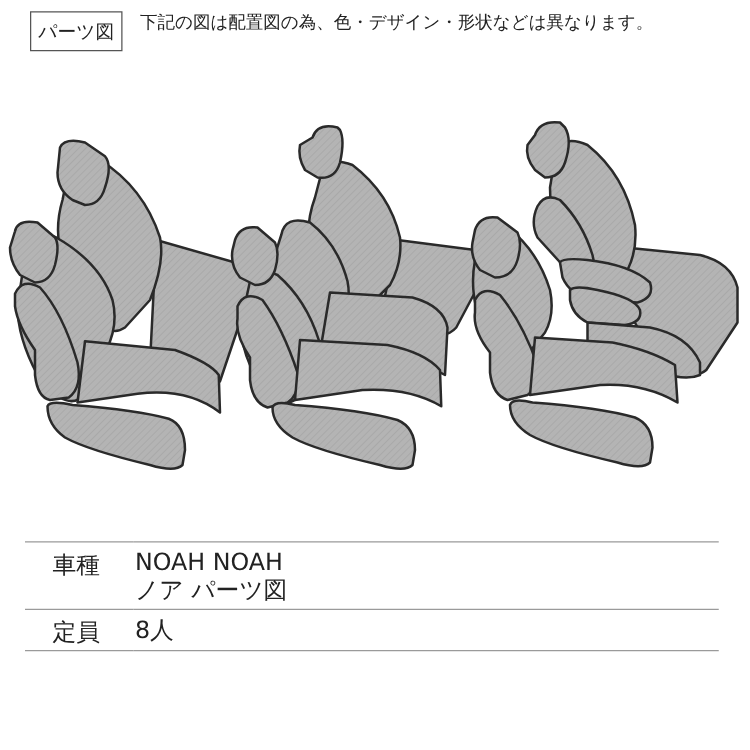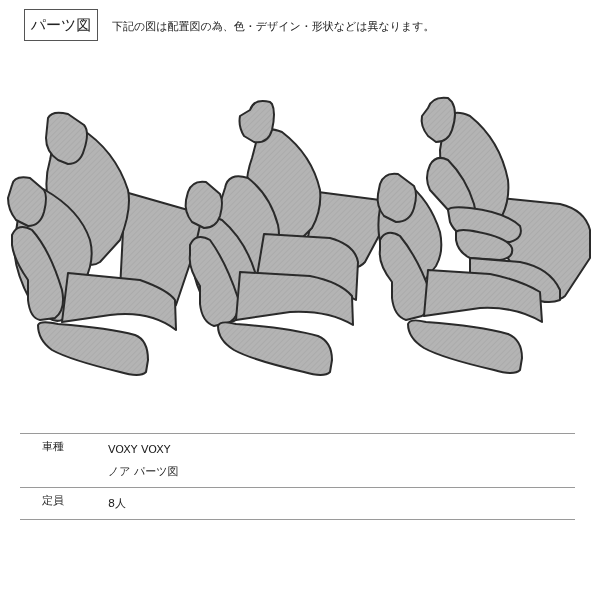--- a/index.html
+++ b/index.html
@@ -2,27 +2,27 @@
 <html><head>
   <meta charset="utf-8">
   <style>
     html, body { margin: 0; padding: 0; background: #ffffff; }
     body { width: 600px; height: 600px; position: relative; overflow: hidden;
            font-family: "DejaVu Sans", "Liberation Sans", sans-serif; color: #222; }
     .title-box { position: absolute; left: 24px; top: 9px; width: 74px; height: 32px;
                  border: 1px solid #555; box-sizing: border-box;
                  display: flex; align-items: center; justify-content: center;
                  font-size: 15px; color: #222; text-align: right; }
-    .notice { position: absolute; left: 112px; top: 19px; font-size: 11px; color: #222;
+    .notice { position: absolute; left: 112px; top: 9px; font-size: 14px; color: #222;
               white-space: nowrap; }
     .illustration { position: absolute; left: 0; top: 80px; width: 600px; height: 300px; }
     .spec-table { position: absolute; left: 20px; top: 433px; width: 555px;
                   border-collapse: collapse; }
     .spec-table td { border-bottom: 1px solid #9a9a9a; vertical-align: top;
-                     font-size: 11px; color: #222; }
+                     font-size: 19px; color: #222; }
     .spec-table tr:first-child td { border-top: 1px solid #9a9a9a; }
     .spec-label { width: 64px; padding-left: 22px; padding-top: 5px; }
     .spec-value { padding-top: 5px; padding-bottom: 4px; line-height: 22px; }
     .spec-value div { white-space: nowrap; }
   </style>
 </head>
 <body>
 
 <div class="title-box">
   <span>パーツ図</span>
@@ -107,21 +107,21 @@
       <path d="M408 324 Q410 318 426 322 Q480 326 508 334 Q522 340 522 358 L520 370 Q514 376 494 370 Q442 358 424 348 Q408 338 408 324 Z"></path>
     </g>
   </g>
 </svg>
 
 <table class="spec-table">
   <tbody>
       <tr>
     <td class="spec-label">車種</td>
     <td class="spec-value">
-      <div>VOXY VOXY</div>
+      <div>NOAH NOAH</div>
       <div>ノア パーツ図</div>
     </td>
   </tr>
   <tr>
     <td class="spec-label">定員</td>
     <td class="spec-value">
       <div>8人</div>
     </td>
   </tr>
 </tbody>

